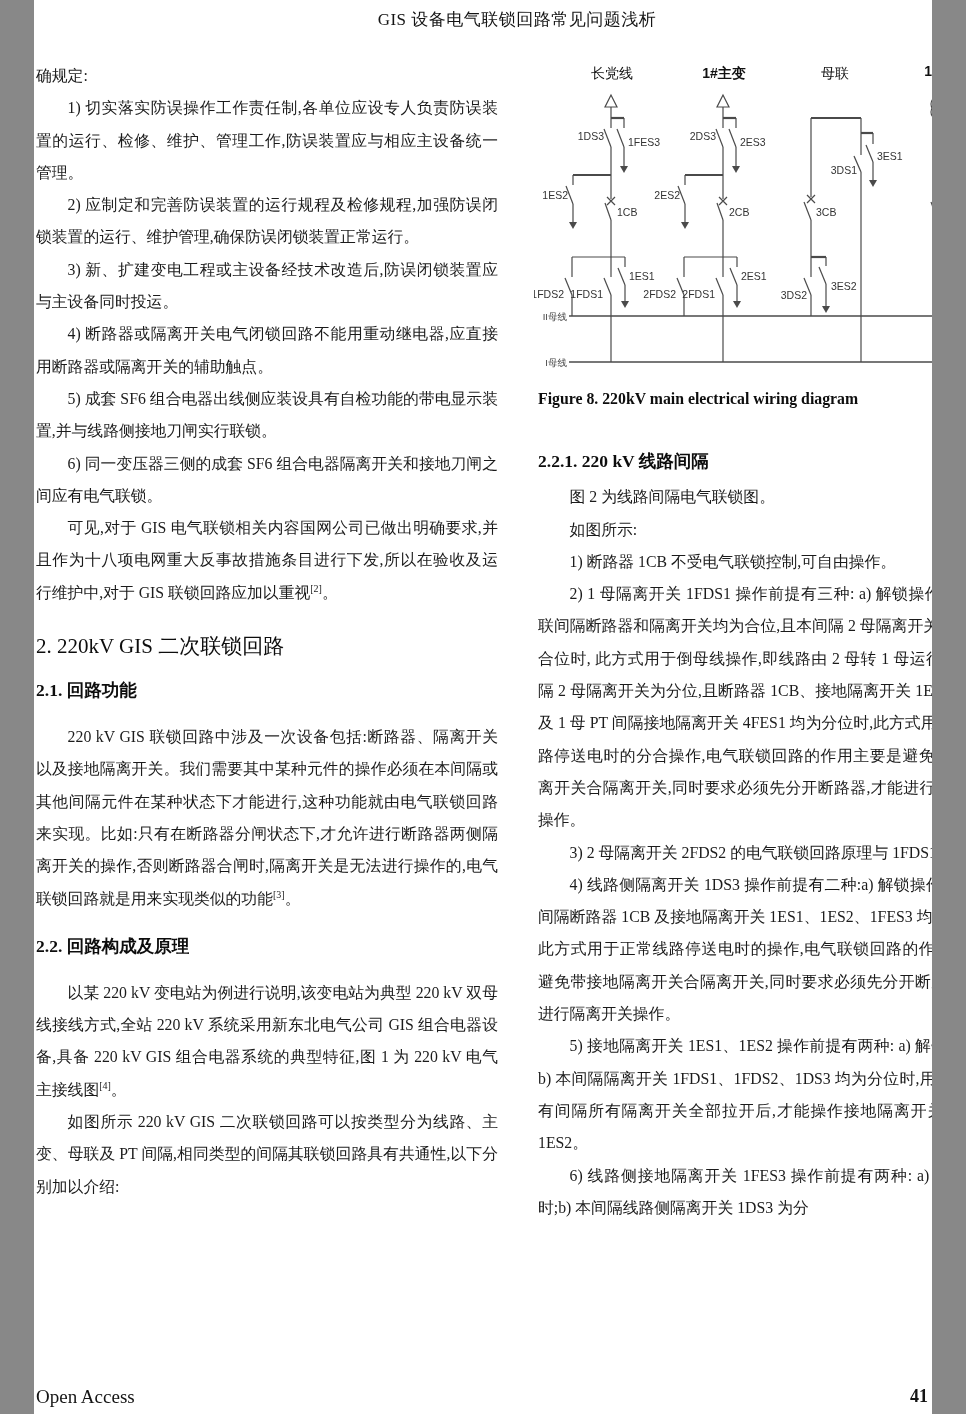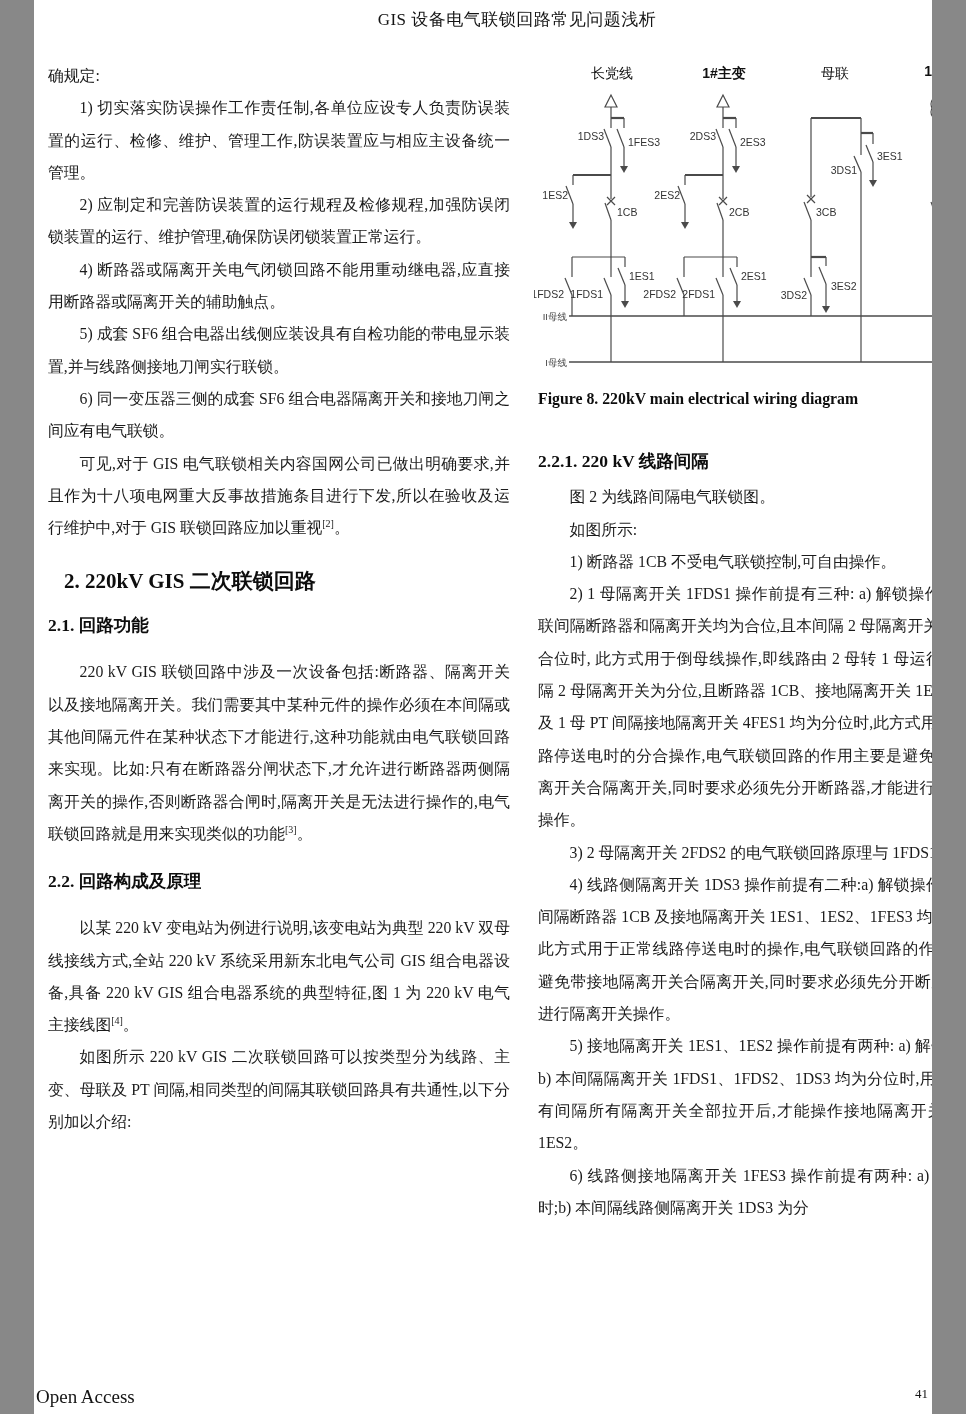--- a/index.html
+++ b/index.html
@@ -7,30 +7,30 @@
     position:relative; width:898px; height:1414px; background:#ffffff;
     margin:0 auto; overflow:hidden;
     font-family:"Liberation Serif","DejaVu Serif",serif;
     color:#1b1b1b;
   }
   #doc-title {
     position:absolute; top:8px; left:0; width:966px; text-align:center;
     font-size:17px; letter-spacing:0.5px; color:#141414;
   }
   .col { position:absolute; width:462px; }
-  #col-left  { left:14px;  top:60px; }
+  #col-left  { left:2px;  top:60px; }
   #col-right { left:504px; top:383px; }
   .col p {
     margin:0; font-size:15.8px; line-height:32.3px;
     text-align:justify; text-justify:inter-ideograph;
   }
   .indent { text-indent:2em; }
   sup { font-size:10px; line-height:0; }
   h2.sec {
-    margin:24px 0 0 16px; font-size:21px; line-height:26px; font-weight:bold; color:#0d0d0d;
+    margin:24px 0 0 0; font-size:21px; line-height:26px; font-weight:normal; color:#0d0d0d;
   }
   h3.sec {
     margin:20px 0 0 0; font-size:17.5px; line-height:22px; font-weight:bold; color:#0d0d0d;
   }
   .after-h { margin-top:20px !important; }
   .lat { font-family:"Liberation Serif","DejaVu Serif",serif; }
   .cjk { font-family:"Liberation Sans","DejaVu Sans",sans-serif; }
   #figure-svg { position:absolute; left:500px; top:58px; }
   .fig-caption { text-align:center; font-weight:bold; font-size:15px; line-height:21px; margin:0; color:#0d0d0d; }
   #rc-h3 { margin-top:35px; }
@@ -38,33 +38,34 @@
   .w  { stroke:#4a4a4a; stroke-width:1.2; fill:none; }
   .w2 { stroke:#4a4a4a; stroke-width:2.2; fill:none; }
   .bus { stroke:#4a4a4a; stroke-width:1.6; fill:none; }
   .gnd { fill:#4a4a4a; stroke:none; }
   .sym { stroke:#4a4a4a; stroke-width:1.2; fill:#ffffff; }
   .lbl { font-family:"Liberation Sans","DejaVu Sans",sans-serif; font-size:10.5px; fill:#333; }
   .buslbl { font-family:"Liberation Sans","DejaVu Sans",sans-serif; font-size:9.5px; fill:#444; }
   .bayhdr  { font-family:"Liberation Sans","DejaVu Sans",sans-serif; font-size:14px; fill:#111; }
   .bayhdr.b { font-weight:bold; }
   #footer-left  { position:absolute; left:2px;  top:1386px; font-size:19px; color:#141414; }
-  #footer-right { position:absolute; right:4px; top:1386px; font-size:13px; color:#141414; }
+  #footer-right { position:absolute; right:4px; top:1386px; font-size:18px; color:#141414;font-weight:bold; }
 </style>
 </head>
 <body>
 
 <div id="page">
 
   <div id="doc-title">GIS 设备电气联锁回路常见问题浅析</div>
 
   <div id="col-left" class="col">
     <p>确规定:</p>
     <p class="indent">1) 切实落实防误操作工作责任制,各单位应设专人负责防误装置的运行、检修、维护、管理工作,防误装置应与相应主设备统一管理。</p>
     <p class="indent">2) 应制定和完善防误装置的运行规程及检修规程,加强防误闭锁装置的运行、维护管理,确保防误闭锁装置正常运行。</p>
+    <p class="indent">3) 新、扩建变电工程或主设备经技术改造后,防误闭锁装置应与主设备同时投运。</p>
     <p class="indent">4) 断路器或隔离开关电气闭锁回路不能用重动继电器,应直接用断路器或隔离开关的辅助触点。</p>
     <p class="indent">5) 成套 SF6 组合电器出线侧应装设具有自检功能的带电显示装置,并与线路侧接地刀闸实行联锁。</p>
     <p class="indent">6) 同一变压器三侧的成套 SF6 组合电器隔离开关和接地刀闸之间应有电气联锁。</p>
     <p class="indent"><span>可见,对于 GIS 电气联锁相关内容国网公司已做出明确要求,并且作为十八项电网重大反事故措施条目进行下发,所以在验收及运行维护中,对于 GIS 联锁回路应加以重视</span><sup>[2]</sup><span>。</span></p>
 
     <h2 class="sec"><span class="lat">2. 220kV GIS </span><span class="cjk">二次联锁回路</span></h2>
 
     <h3 class="sec"><span class="lat">2.1.  </span><span class="cjk">回路功能</span></h3>
 
     <p class="indent after-h"><span>220 kV GIS 联锁回路中涉及一次设备包括:断路器、隔离开关以及接地隔离开关。我们需要其中某种元件的操作必须在本间隔或其他间隔元件在某种状态下才能进行,这种功能就由电气联锁回路来实现。比如:只有在断路器分闸状态下,才允许进行断路器两侧隔离开关的操作,否则断路器合闸时,隔离开关是无法进行操作的,电气联锁回路就是用来实现类似的功能</span><sup>[3]</sup><span>。</span></p>

